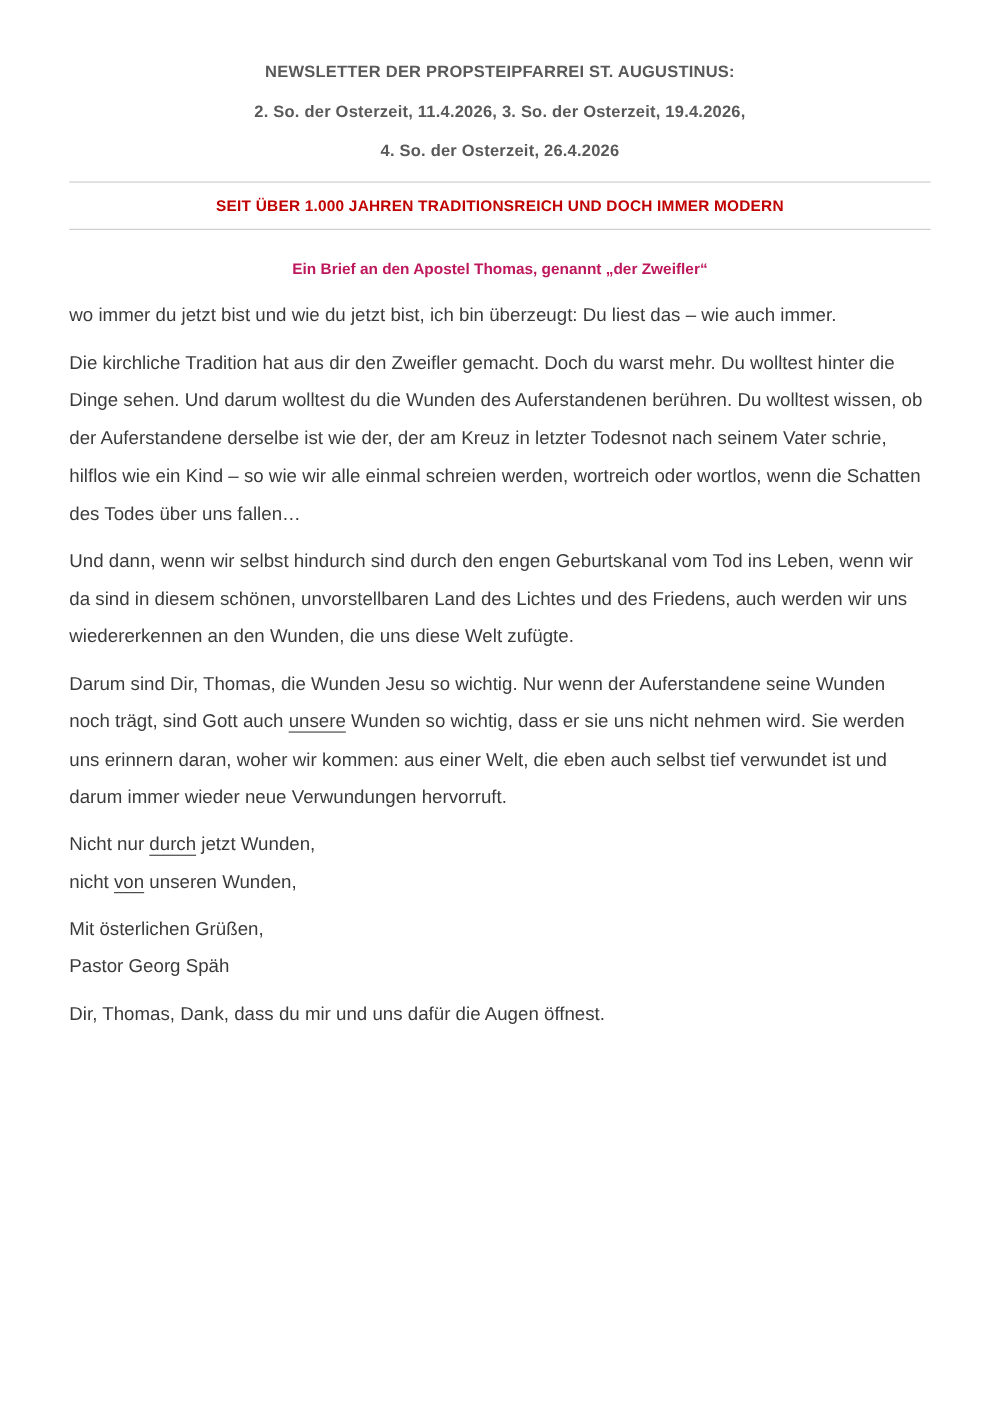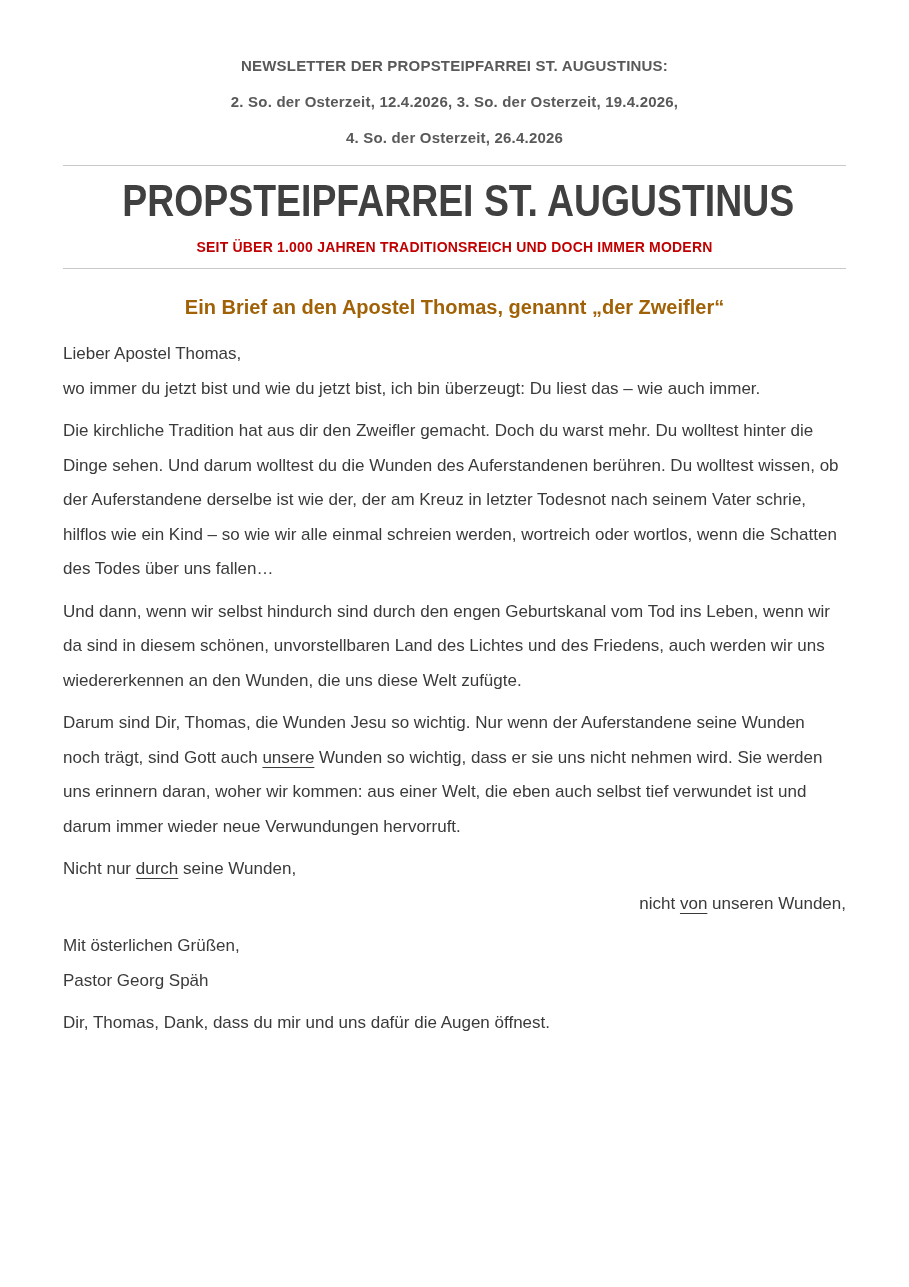--- a/index.html
+++ b/index.html
@@ -59,23 +59,23 @@
     font-weight: 700;
     font-size: 14px;
     margin-top: 13px;
     letter-spacing: 0.2px;
   }
   .rule2 { margin-top: 13px; }
 
   
   .letter-heading {
     text-align: center;
-    color: #a16207;
+    color: #be185d;
     font-weight: 700;
-    font-size: 20px;
+    font-size: 14px;
     margin-top: 27px;
   }
   .body-text {
     margin-top: 18px;
     color: #3a3a3a;
     font-size: 17px;
     line-height: 34.5px;
   }
   .para { margin: 0 0 8px 0; hyphens: manual; }
   .para:last-child { margin-bottom: 0; }
@@ -86,50 +86,46 @@
     text-underline-offset: 4px;
   }
 </style>
 </head>
 <body>
 
 <div class="page">
 
   <div class="nl-header">
     <div class="hline">NEWSLETTER DER PROPSTEIPFARREI ST. AUGUSTINUS:</div>
-    <div class="hline">2. So. der Osterzeit, 12.4.2026, 3. So. der Osterzeit, 19.4.2026,</div>
+    <div class="hline">2. So. der Osterzeit, 11.4.2026, 3. So. der Osterzeit, 19.4.2026,</div>
     <div class="hline">4. So. der Osterzeit, 26.4.2026</div>
   </div>
 
   <div class="rule"></div>
 
-  <div class="title-wrap">
-    <span class="title">PROPSTEIPFARREI ST. AUGUSTINUS</span>
-  </div>
   <div class="tagline">SEIT ÜBER 1.000 JAHREN TRADITIONSREICH UND DOCH IMMER MODERN</div>
 
   <div class="rule rule2"></div>
 
   <div class="letter-heading">Ein Brief an den Apostel Thomas, genannt „der Zweifler“</div>
 
   <div class="body-text">
 
-    <p class="para no-gap">Lieber Apostel Thomas,</p>
     <p class="para">wo immer du jetzt bist und wie du jetzt bist, ich bin überzeugt: Du liest das – wie auch im­mer.</p>
 
     <p class="para">Die kirchliche Tradition hat aus dir den Zweifler gemacht. Doch du warst mehr. Du wolltest hinter die Dinge sehen. Und darum wolltest du die Wunden des Auferstandenen berühren. Du wolltest wissen, ob der Auferstandene derselbe ist wie der, der am Kreuz in letzter To­desnot nach seinem Vater schrie, hilflos wie ein Kind – so wie wir alle einmal schreien wer­den, wortreich oder wortlos, wenn die Schatten des Todes über uns fallen…</p>
 
     <p class="para">Und dann, wenn wir selbst hindurch sind durch den engen Geburtskanal vom Tod ins Leben, wenn wir da sind in diesem schönen, unvorstellbaren Land des Lichtes und des Friedens, auch werden wir uns wiedererkennen an den Wunden, die uns diese Welt zufügte.</p>
 
     <p class="para"><span>Darum sind Dir, Thomas, die Wunden Jesu so wichtig. Nur wenn der Auferstandene seine Wunden noch trägt, sind Gott auch </span><span class="u">unsere</span><span> Wunden so wichtig, dass er sie uns nicht neh­men wird. Sie werden uns erinnern daran, woher wir kommen: aus einer Welt, die eben auch selbst tief verwundet ist und darum immer wieder neue Verwundungen hervorruft.</span></p>
 
 
     <p class="para">
-      <span class="refrain-line" style="display:block;"><span>Nicht nur </span><span class="u">durch</span><span> seine Wunden,</span></span>
-      <span class="refrain-line" style="display:block;text-align:right;"><span>nicht </span><span class="u">von</span><span> unseren Wunden,</span></span>
+      <span class="refrain-line" style="display:block;"><span>Nicht nur </span><span class="u">durch</span><span> jetzt Wunden,</span></span>
+      <span class="refrain-line" style="display:block;"><span>nicht </span><span class="u">von</span><span> unseren Wunden,</span></span>
     </p>
 
     <p class="para">
       <span style="display:block;">Mit österlichen Grüßen,</span>
       <span style="display:block;">Pastor Georg Späh</span>
     </p>
 
     <p class="para">Dir, Thomas, Dank, dass du mir und uns dafür die Augen öffnest.</p>
 
   </div>

